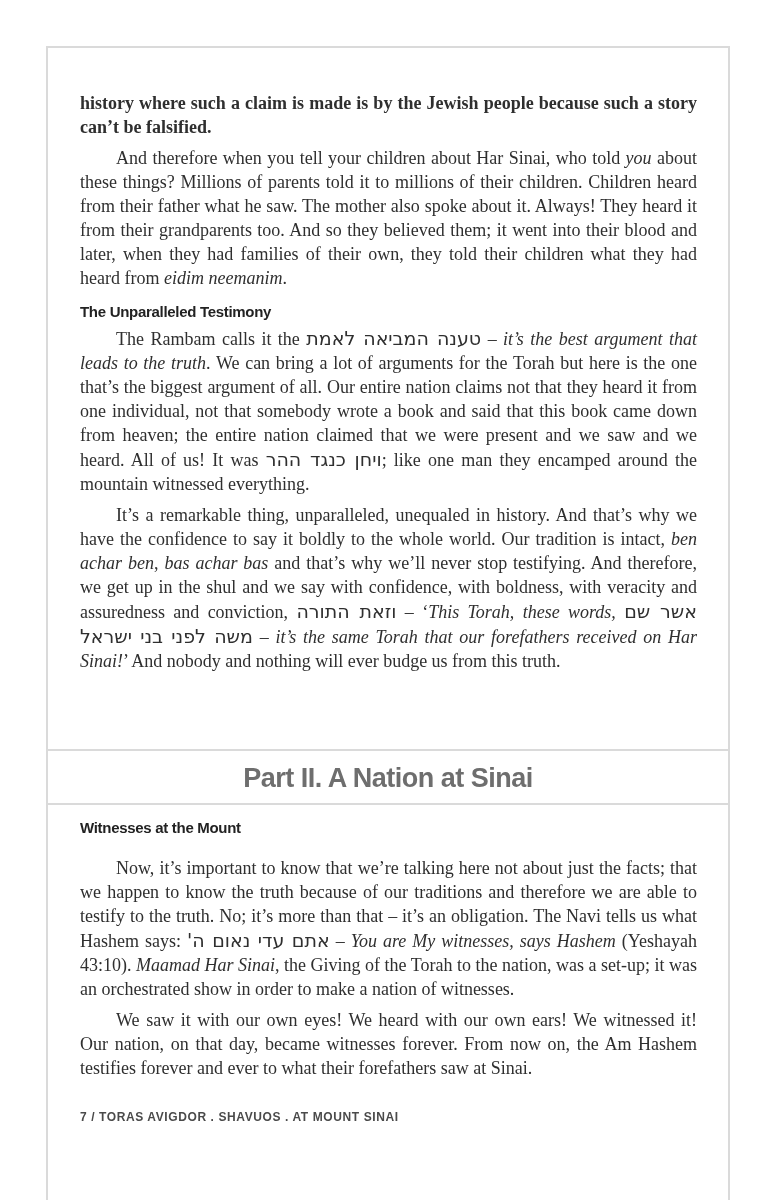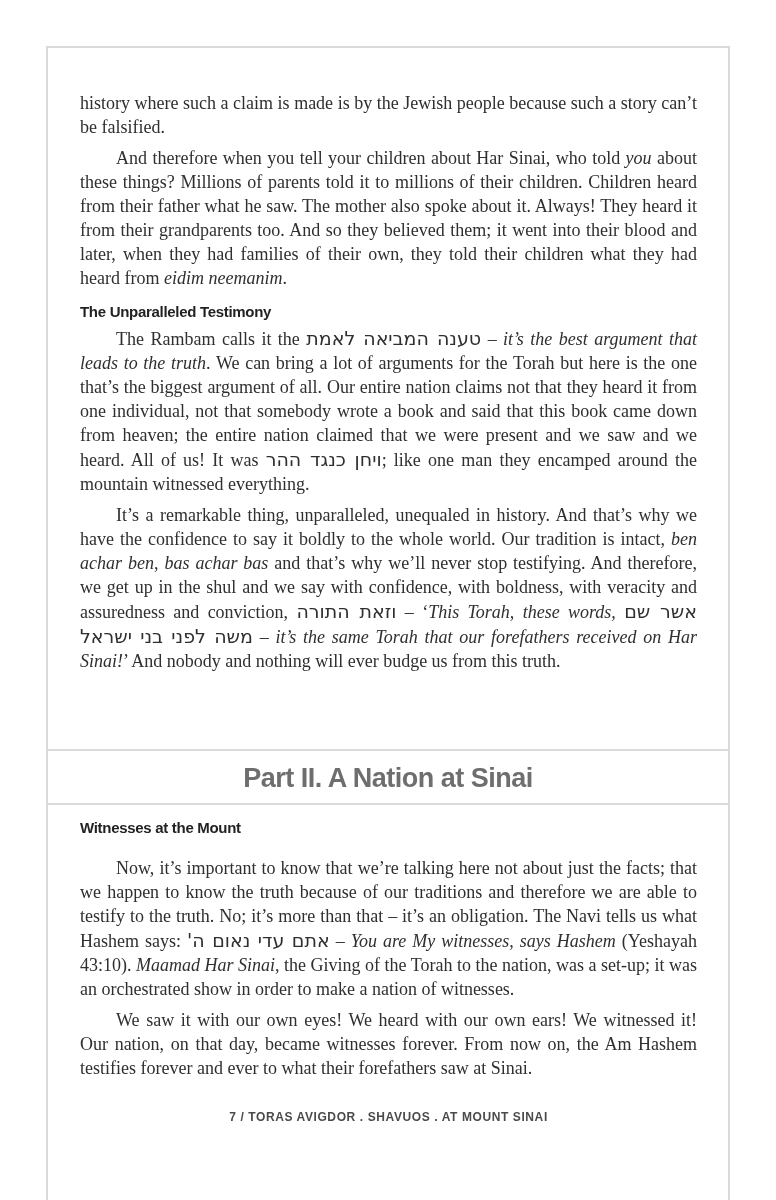--- a/index.html
+++ b/index.html
@@ -57,20 +57,21 @@
       font-family: "Liberation Serif", serif;
       font-size: 18px;
       line-height: 24px;
       color: #2f2f2f;
       text-align: justify;
       margin: 0 0 7px 0;
       text-indent: 36px;
     }
     p.body.noindent {
       text-indent: 0;
+      font-weight: bold;
     }
     p.body em {
       font-style: italic;
     }
     .hebrew {
       font-family: "DejaVu Sans", sans-serif;
       font-size: 19px;
       direction: rtl;
       unicode-bidi: isolate;
     }
@@ -85,21 +86,20 @@
     }
     .bottom-section .subhead {
       margin-top: 0;
       margin-bottom: 20px;
     }
     .footer {
       font-family: "Liberation Sans", sans-serif;
       font-weight: bold;
       font-size: 12px;
       color: #4a4a4a;
-      text-align: center;
       letter-spacing: 0.6px;
       margin-top: 30px;
     }
   </style>
 </head>
 <body>
 
 <div class="frame">
 
   <div class="section top-section">

